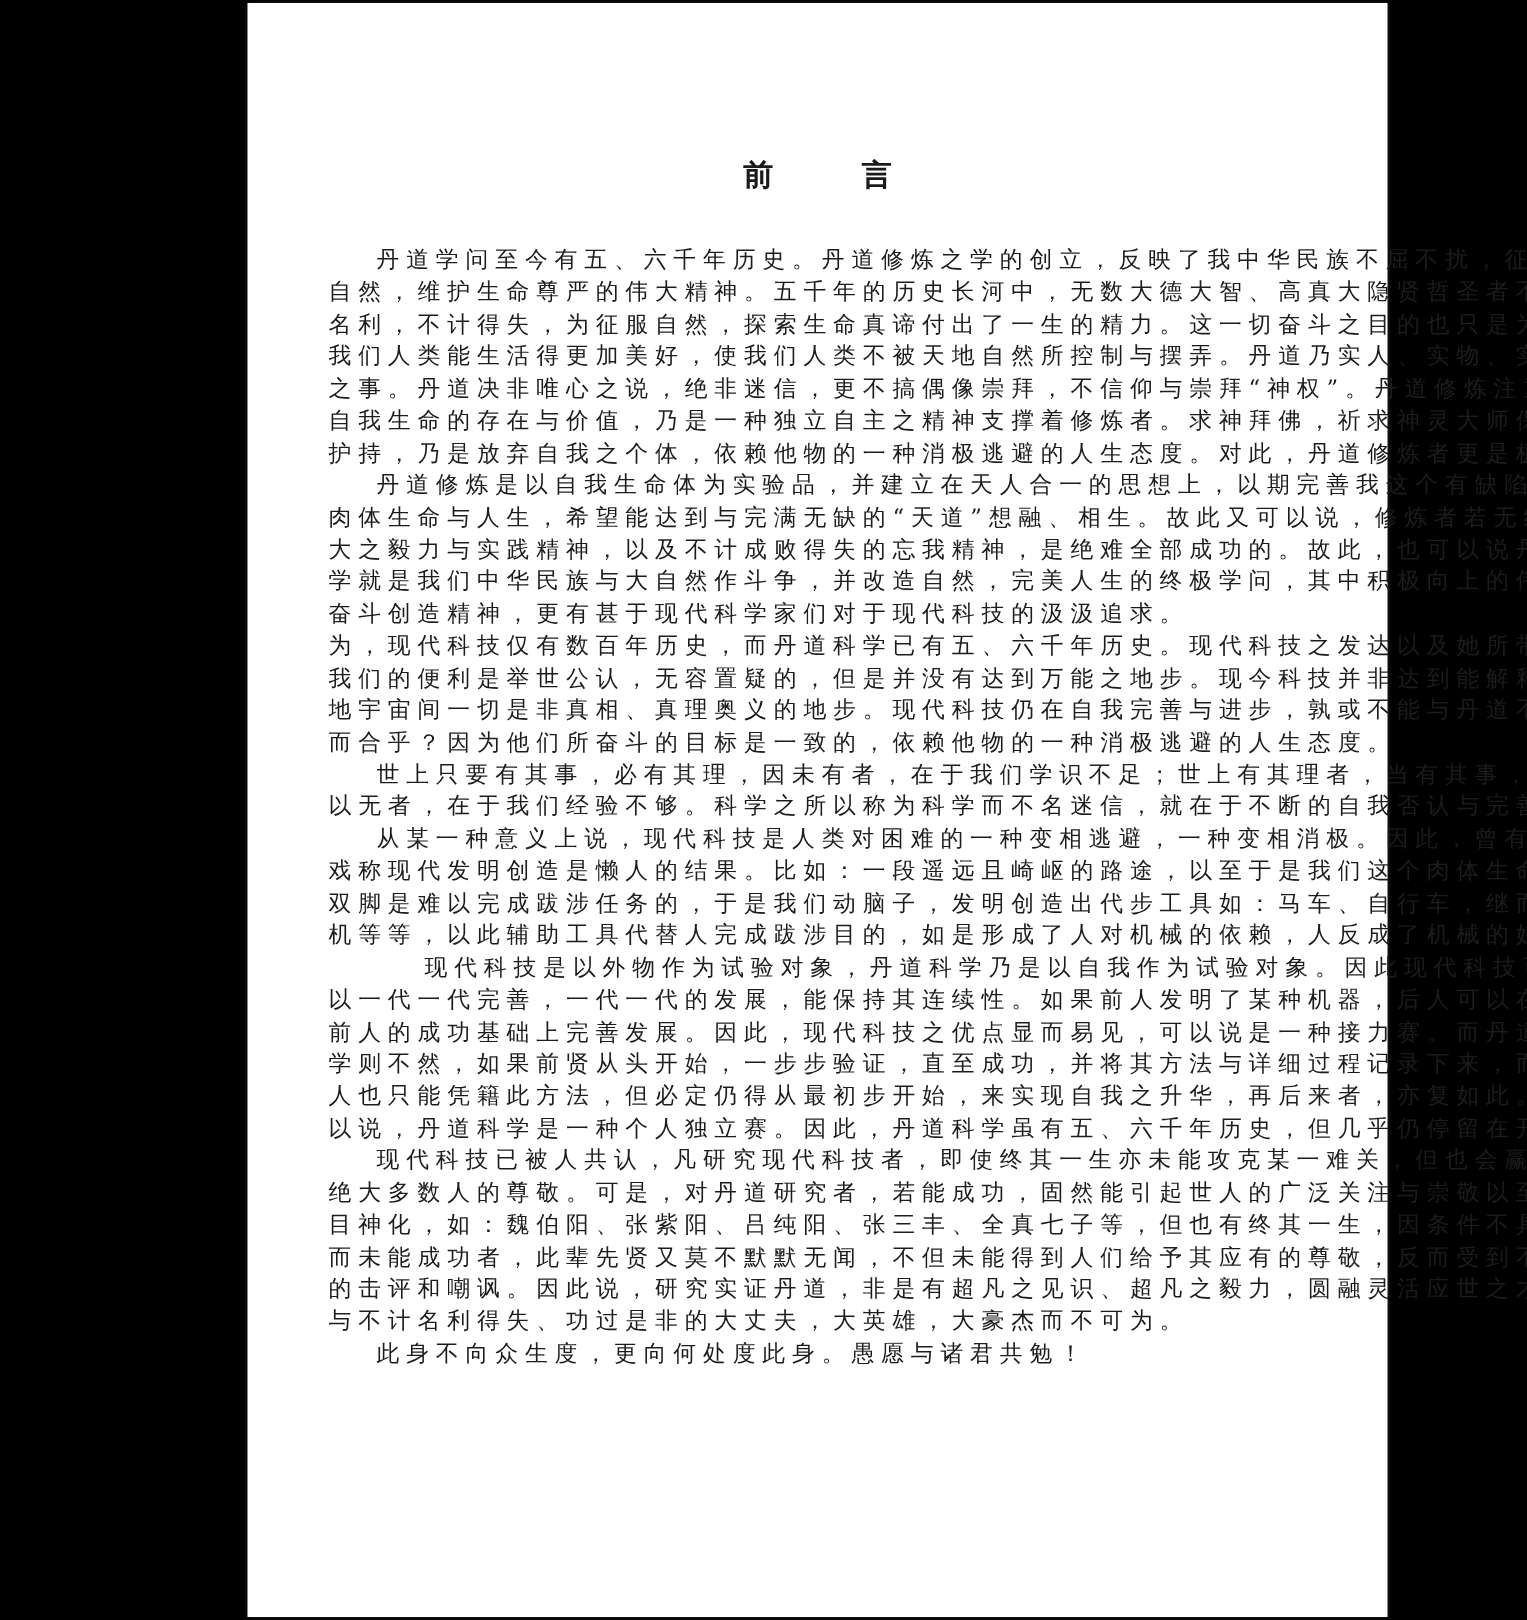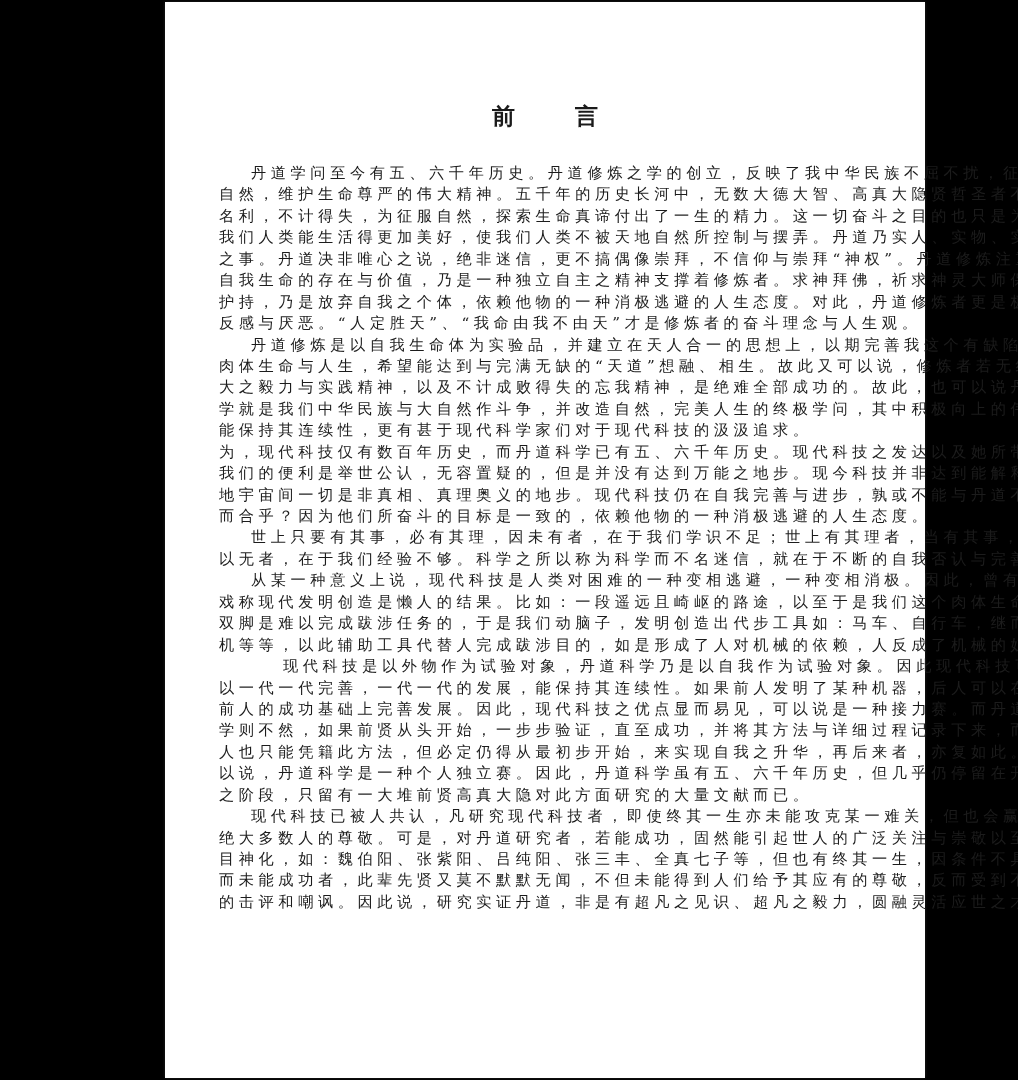--- a/index.html
+++ b/index.html
@@ -22,21 +22,21 @@
       height: 1076px;
       background: #ffffff;
       box-shadow: 0 0 3px rgba(60,60,60,0.6);
     }
     .title {
       position: absolute;
       left: 0;
       right: 0;
       top: 96px;
       text-align: center;
-      font-size: 23px;
+      font-size: 20px;
       font-weight: bold;
       letter-spacing: 26px;
       color: #1a1a1a;
       line-height: 36px;
       padding-left: 26px;
     }
     .body-text {
       position: absolute;
       left: 54px;
       top: 161px;
@@ -64,29 +64,28 @@
   <div class="body-text">
 
     <div class="para">
       <span class="line indent-2">丹道学问至今有五、六千年历史。丹道修炼之学的创立，反映了我中华民族不屈不扰，征服</span>
       <span class="line">自然，维护生命尊严的伟大精神。五千年的历史长河中，无数大德大智、高真大隐贤哲圣者不计</span>
       <span class="line">名利，不计得失，为征服自然，探索生命真谛付出了一生的精力。这一切奋斗之目的也只是为了</span>
       <span class="line">我们人类能生活得更加美好，使我们人类不被天地自然所控制与摆弄。丹道乃实人、实物、实证</span>
       <span class="line">之事。丹道决非唯心之说，绝非迷信，更不搞偶像崇拜，不信仰与崇拜“神权”。丹道修炼注重</span>
       <span class="line">自我生命的存在与价值，乃是一种独立自主之精神支撑着修炼者。求神拜佛，祈求神灵大师保佑</span>
       <span class="line">护持，乃是放弃自我之个体，依赖他物的一种消极逃避的人生态度。对此，丹道修炼者更是极端</span>
-      <span class="line">反感与厌恶。“人定胜天”、“我命由我不由天”才是修炼者的奋斗理念与人生观。</span>
     </div>
 
     <div class="para">
       <span class="line indent-2">丹道修炼是以自我生命体为实验品，并建立在天人合一的思想上，以期完善我这个有缺陷的</span>
       <span class="line">肉体生命与人生，希望能达到与完满无缺的“天道”想融、相生。故此又可以说，修炼者若无绝</span>
       <span class="line">大之毅力与实践精神，以及不计成败得失的忘我精神，是绝难全部成功的。故此，也可以说丹道</span>
       <span class="line">学就是我们中华民族与大自然作斗争，并改造自然，完美人生的终极学问，其中积极向上的伟大</span>
-      <span class="line">能保持其连续性，更有甚于现代科学家们对于现代科技的汲汲追求。</span>
+      <span class="line">奋斗创造精神，更有甚于现代科学家们对于现代科技的汲汲追求。</span>
     </div>
 
     <div class="para">
       <span class="line">为，现代科技仅有数百年历史，而丹道科学已有五、六千年历史。现代科技之发达以及她所带给</span>
       <span class="line">我们的便利是举世公认，无容置疑的，但是并没有达到万能之地步。现今科技并非达到能解释天</span>
       <span class="line">地宇宙间一切是非真相、真理奥义的地步。现代科技仍在自我完善与进步，孰或不能与丹道不谋</span>
       <span class="line">而合乎？因为他们所奋斗的目标是一致的，依赖他物的一种消极逃避的人生态度。</span>
     </div>
 
     <div class="para">
@@ -101,25 +100,28 @@
       <span class="line">机等等，以此辅助工具代替人完成跋涉目的，如是形成了人对机械的依赖，人反成了机械的奴</span>
     </div>
 
     <div class="para">
       <span class="line indent-4">现代科技是以外物作为试验对象，丹道科学乃是以自我作为试验对象。因此现代科技可</span>
       <span class="line">以一代一代完善，一代一代的发展，能保持其连续性。如果前人发明了某种机器，后人可以在此</span>
       <span class="line">前人的成功基础上完善发展。因此，现代科技之优点显而易见，可以说是一种接力赛。而丹道科</span>
       <span class="line">学则不然，如果前贤从头开始，一步步验证，直至成功，并将其方法与详细过程记录下来，而后</span>
       <span class="line">人也只能凭籍此方法，但必定仍得从最初步开始，来实现自我之升华，再后来者，亦复如此。可</span>
       <span class="line">以说，丹道科学是一种个人独立赛。因此，丹道科学虽有五、六千年历史，但几乎仍停留在开始</span>
-      <span class="line">之阶段，只留有一大堆前贤高真大隐对此方面研究的大量文献而已。</span>
     </div>
 
     <div class="para">
       <span class="line indent-2">现代科技已被人共认，凡研究现代科技者，即使终其一生亦未能攻克某一难关，但也会赢得</span>
       <span class="line">绝大多数人的尊敬。可是，对丹道研究者，若能成功，固然能引起世人的广泛关注与崇敬以至盲</span>
       <span class="line">目神化，如：魏伯阳、张紫阳、吕纯阳、张三丰、全真七子等，但也有终其一生，因条件不具备</span>
       <span class="line">而未能成功者，此辈先贤又莫不默默无闻，不但未能得到人们给予其应有的尊敬，反而受到不断</span>
       <span class="line">的击评和嘲讽。因此说，研究实证丹道，非是有超凡之见识、超凡之毅力，圆融灵活应世之才干</span>
+      <span class="line">与不计名利得失、功过是非的大丈夫，大英雄，大豪杰而不可为。</span>
     </div>
 
+    <div class="para">
+      <span class="line indent-2">此身不向众生度，更向何处度此身。愚愿与诸君共勉！</span>
+    </div>
   </div>
 </div>
 
 </body></html>

